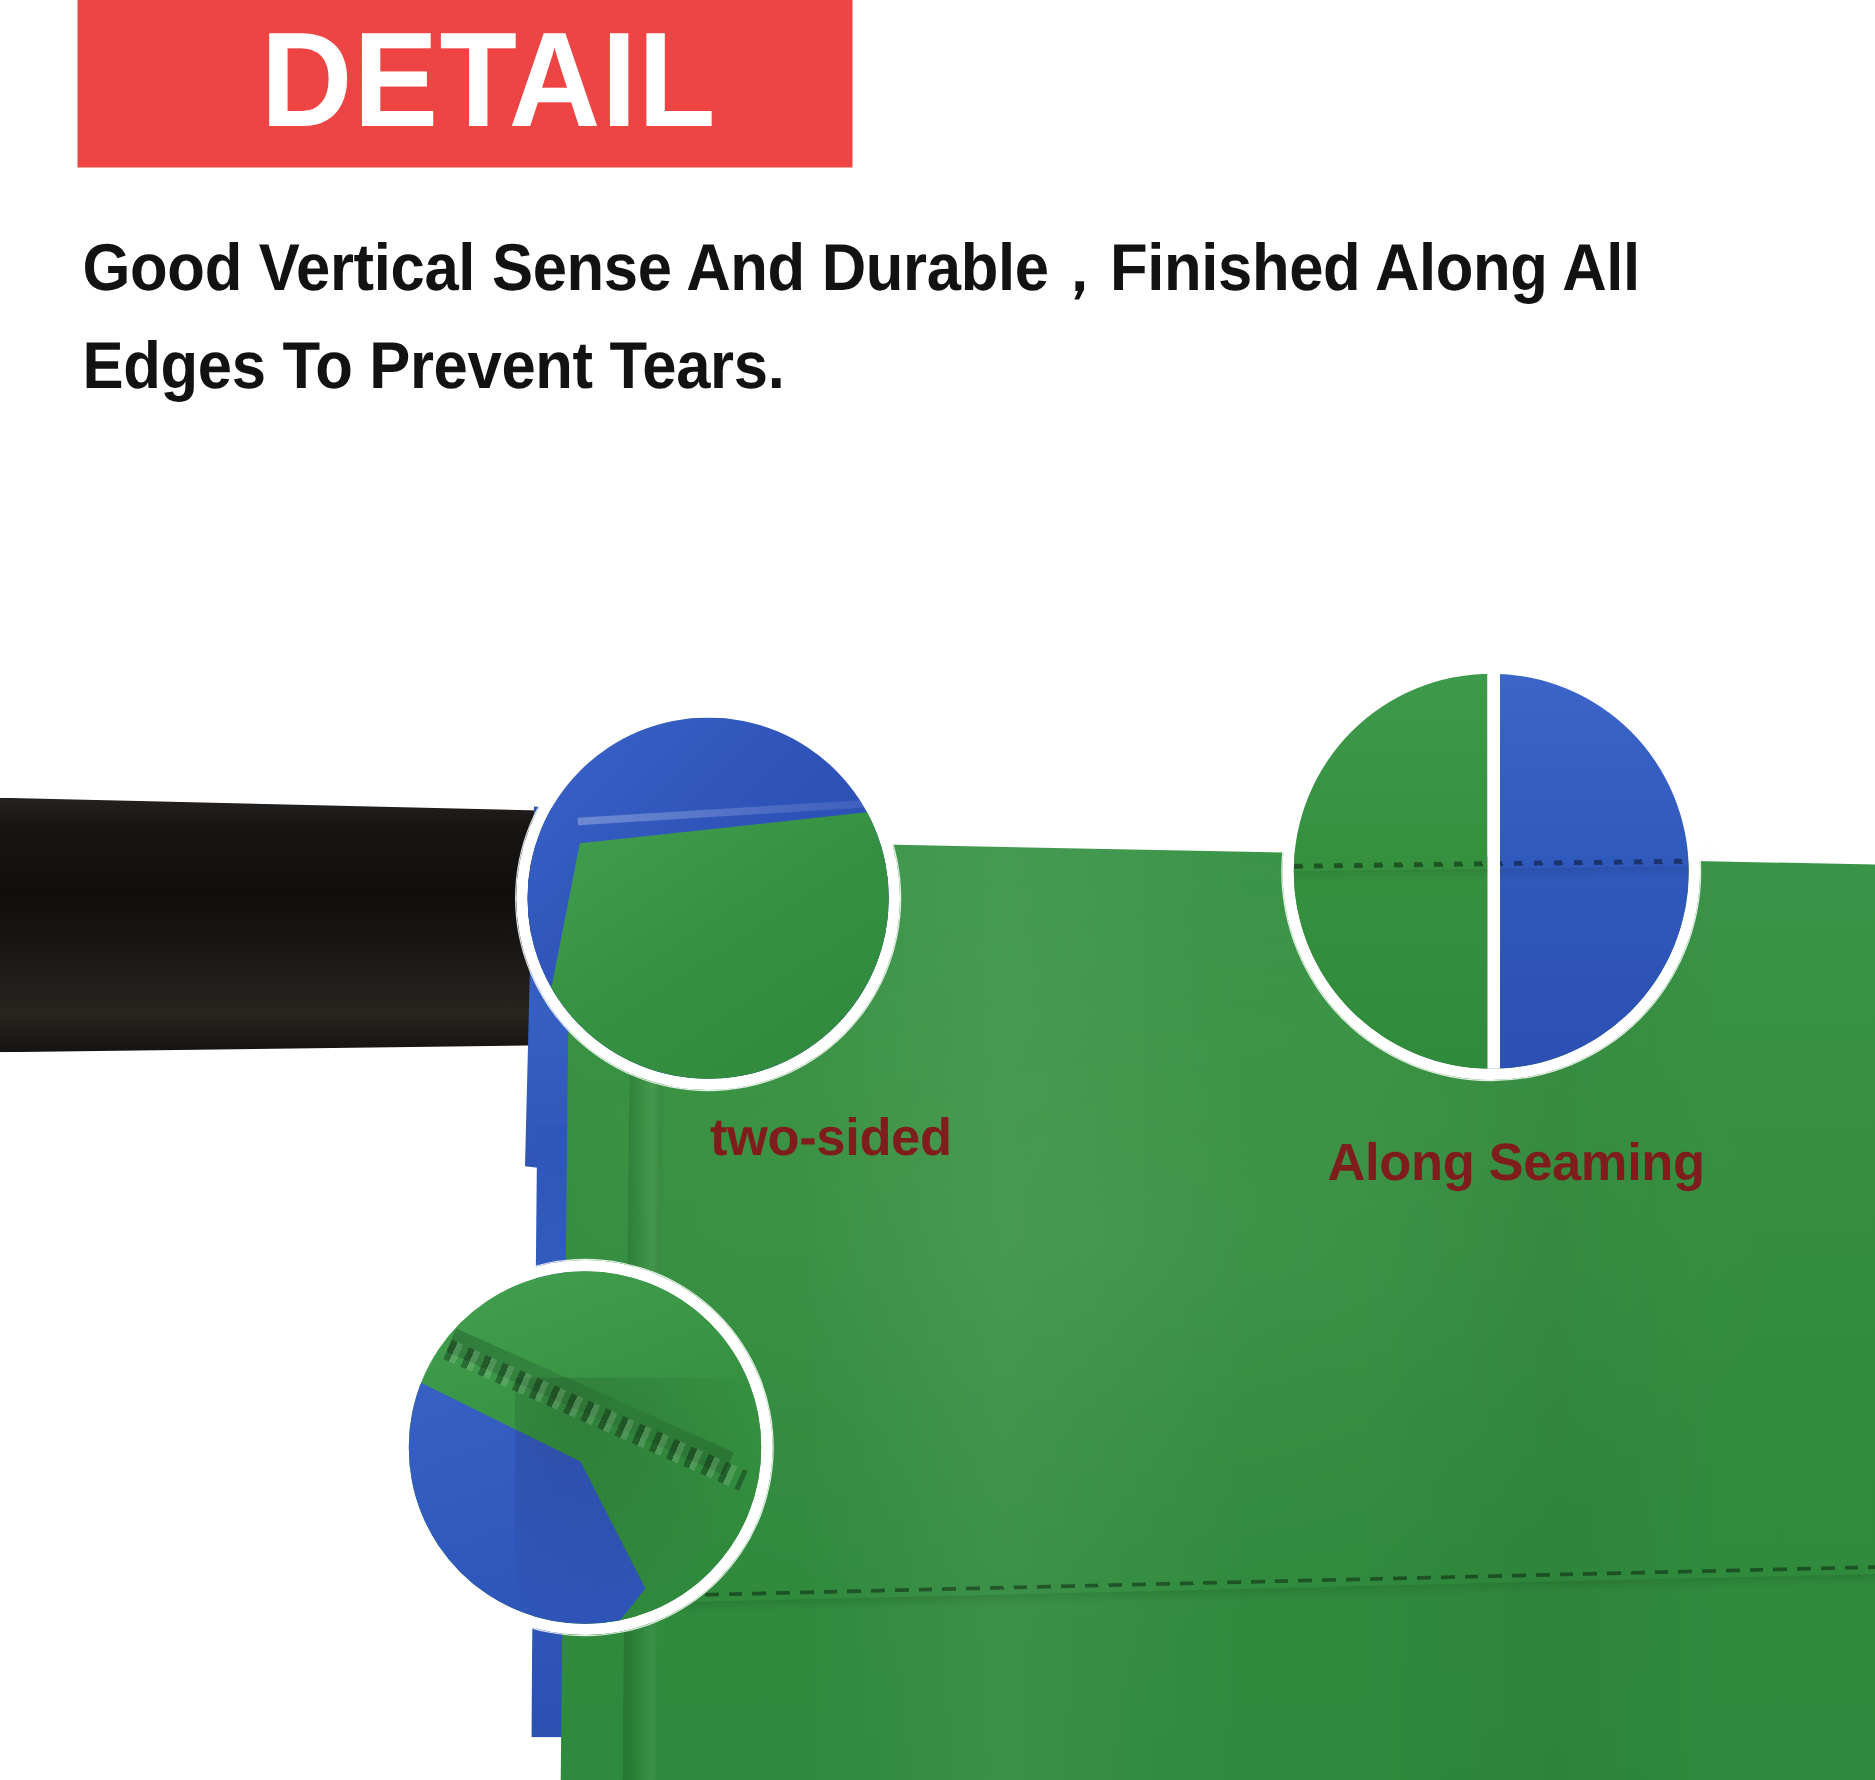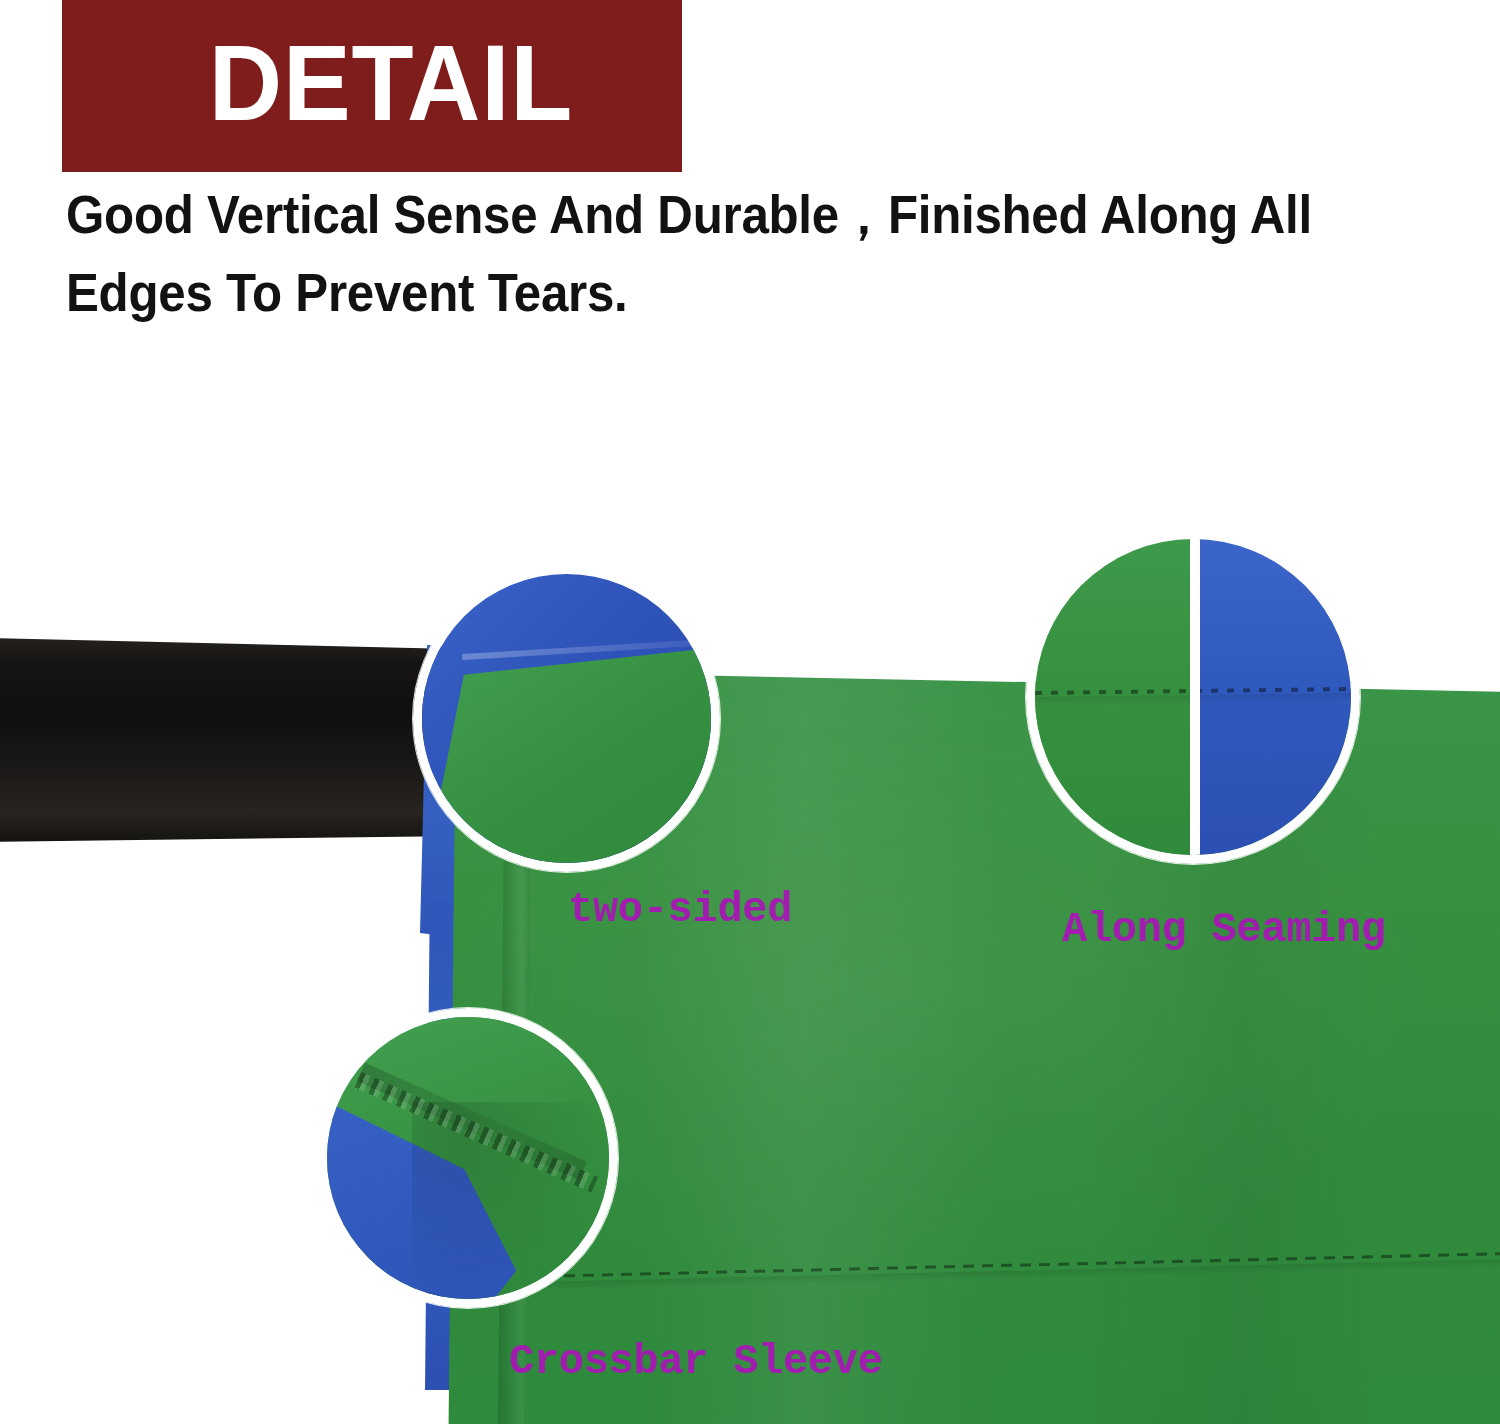--- a/index.html
+++ b/index.html
@@ -18,22 +18,22 @@
     background: #ffffff;
     overflow: hidden;
   }
 
   
   .banner {
     position: absolute;
     left: 62px;
     top: 0px;
     width: 620px;
-    height: 172px;
-    background: #7f1d1d;
+    height: 134px;
+    background: #ef4444;
     display: flex;
     align-items: center;
     justify-content: center;
     padding-left: 37px;
   }
   .banner-text {
     color: #ffffff;
     font-size: 108px;
     font-weight: 700;
     letter-spacing: 1px;
@@ -267,23 +267,23 @@
   .c3-sleeve-shadow {
     position: absolute;
     left: 30%; top: 30%;
     width: 80%; height: 80%;
     background: radial-gradient(ellipse at 20% 10%, rgba(0,0,0,0.14) 0%, rgba(0,0,0,0) 60%);
   }
 
   
   .caption {
     position: absolute;
-    color: #a21caf;
+    color: #7f1d1d;
     font-weight: 700;
-    font-family: Liberation Mono, monospace;
+    font-family: Liberation Sans, sans-serif;
     white-space: nowrap;
     letter-spacing: -0.3px;
   }
   .cap-two-sided   { left: 568px;  top: 886px;  font-size: 42px; }
   .cap-fine-seam   { left: 1062px; top: 906px;  font-size: 42px; }
   .cap-crossbar    { left: 509px;  top: 1338px; font-size: 42px; }
 </style>
 </head>
 <body>
 
@@ -332,15 +332,14 @@
       <div class="c3-fold"></div>
       <div class="c3-stitch"></div>
     </div>
 
   </div>
 
   <div class="caption cap-two-sided">two-sided</div>
 
   <div class="caption cap-fine-seam">Along Seaming</div>
 
-  <div class="caption cap-crossbar">Crossbar Sleeve</div>
 
 </div>
 
 </body></html>

